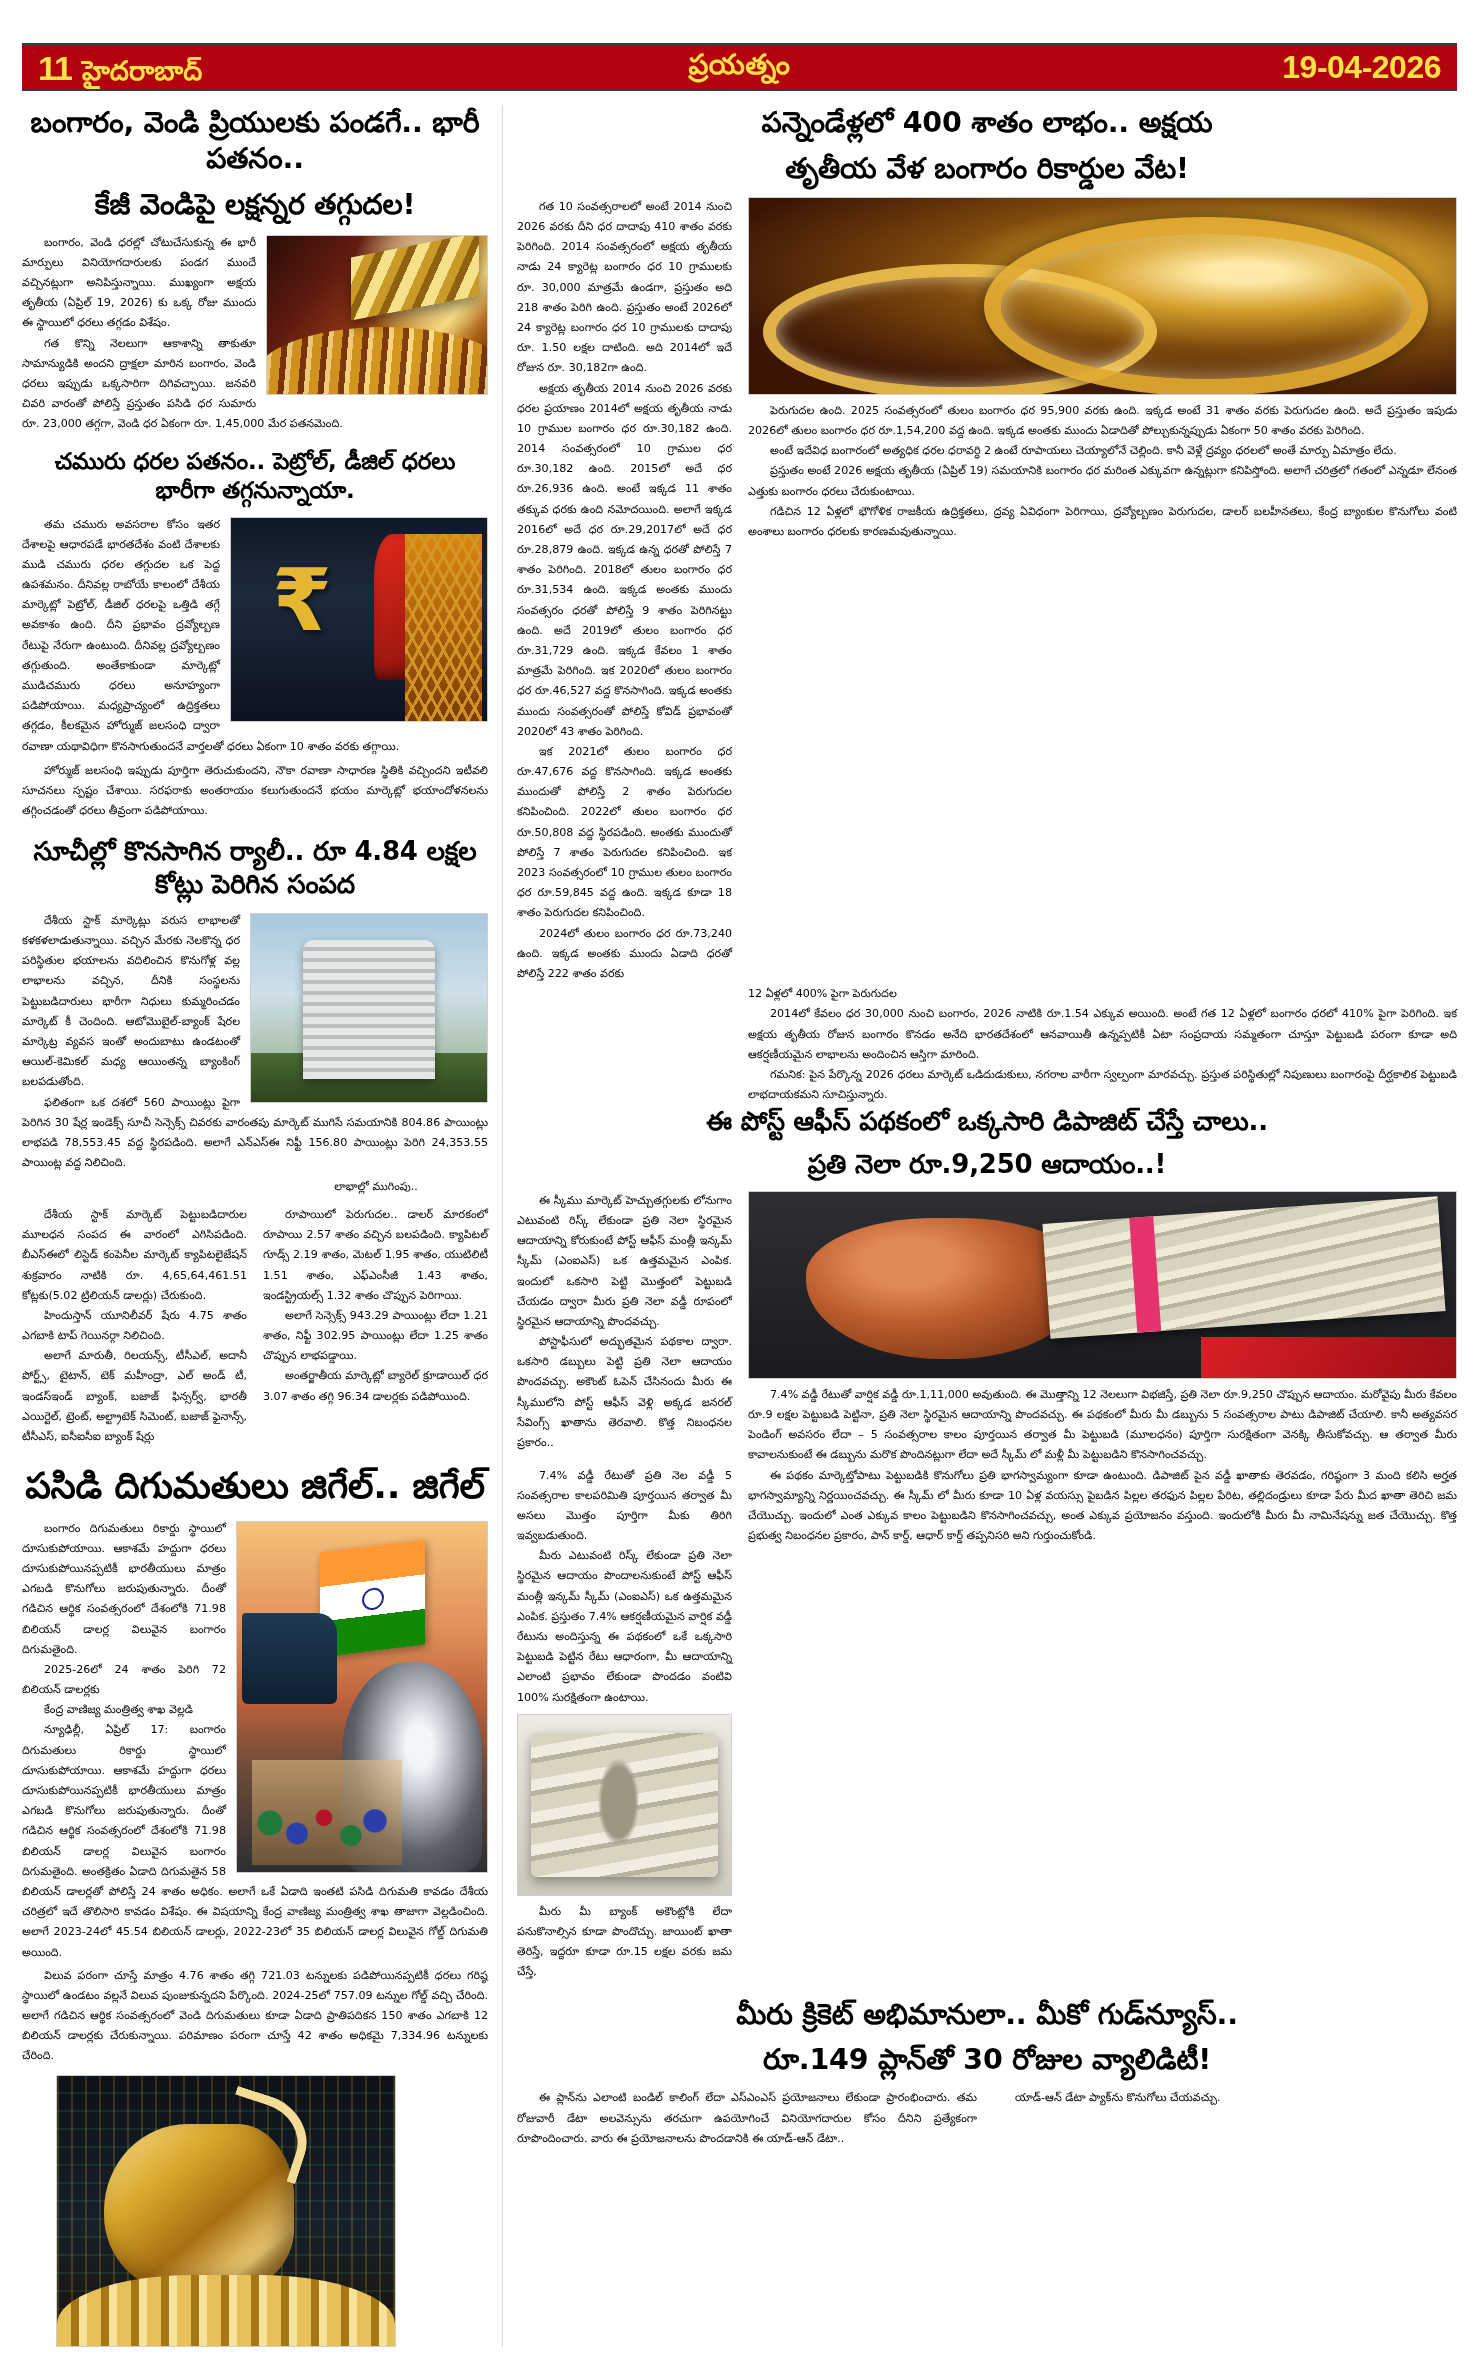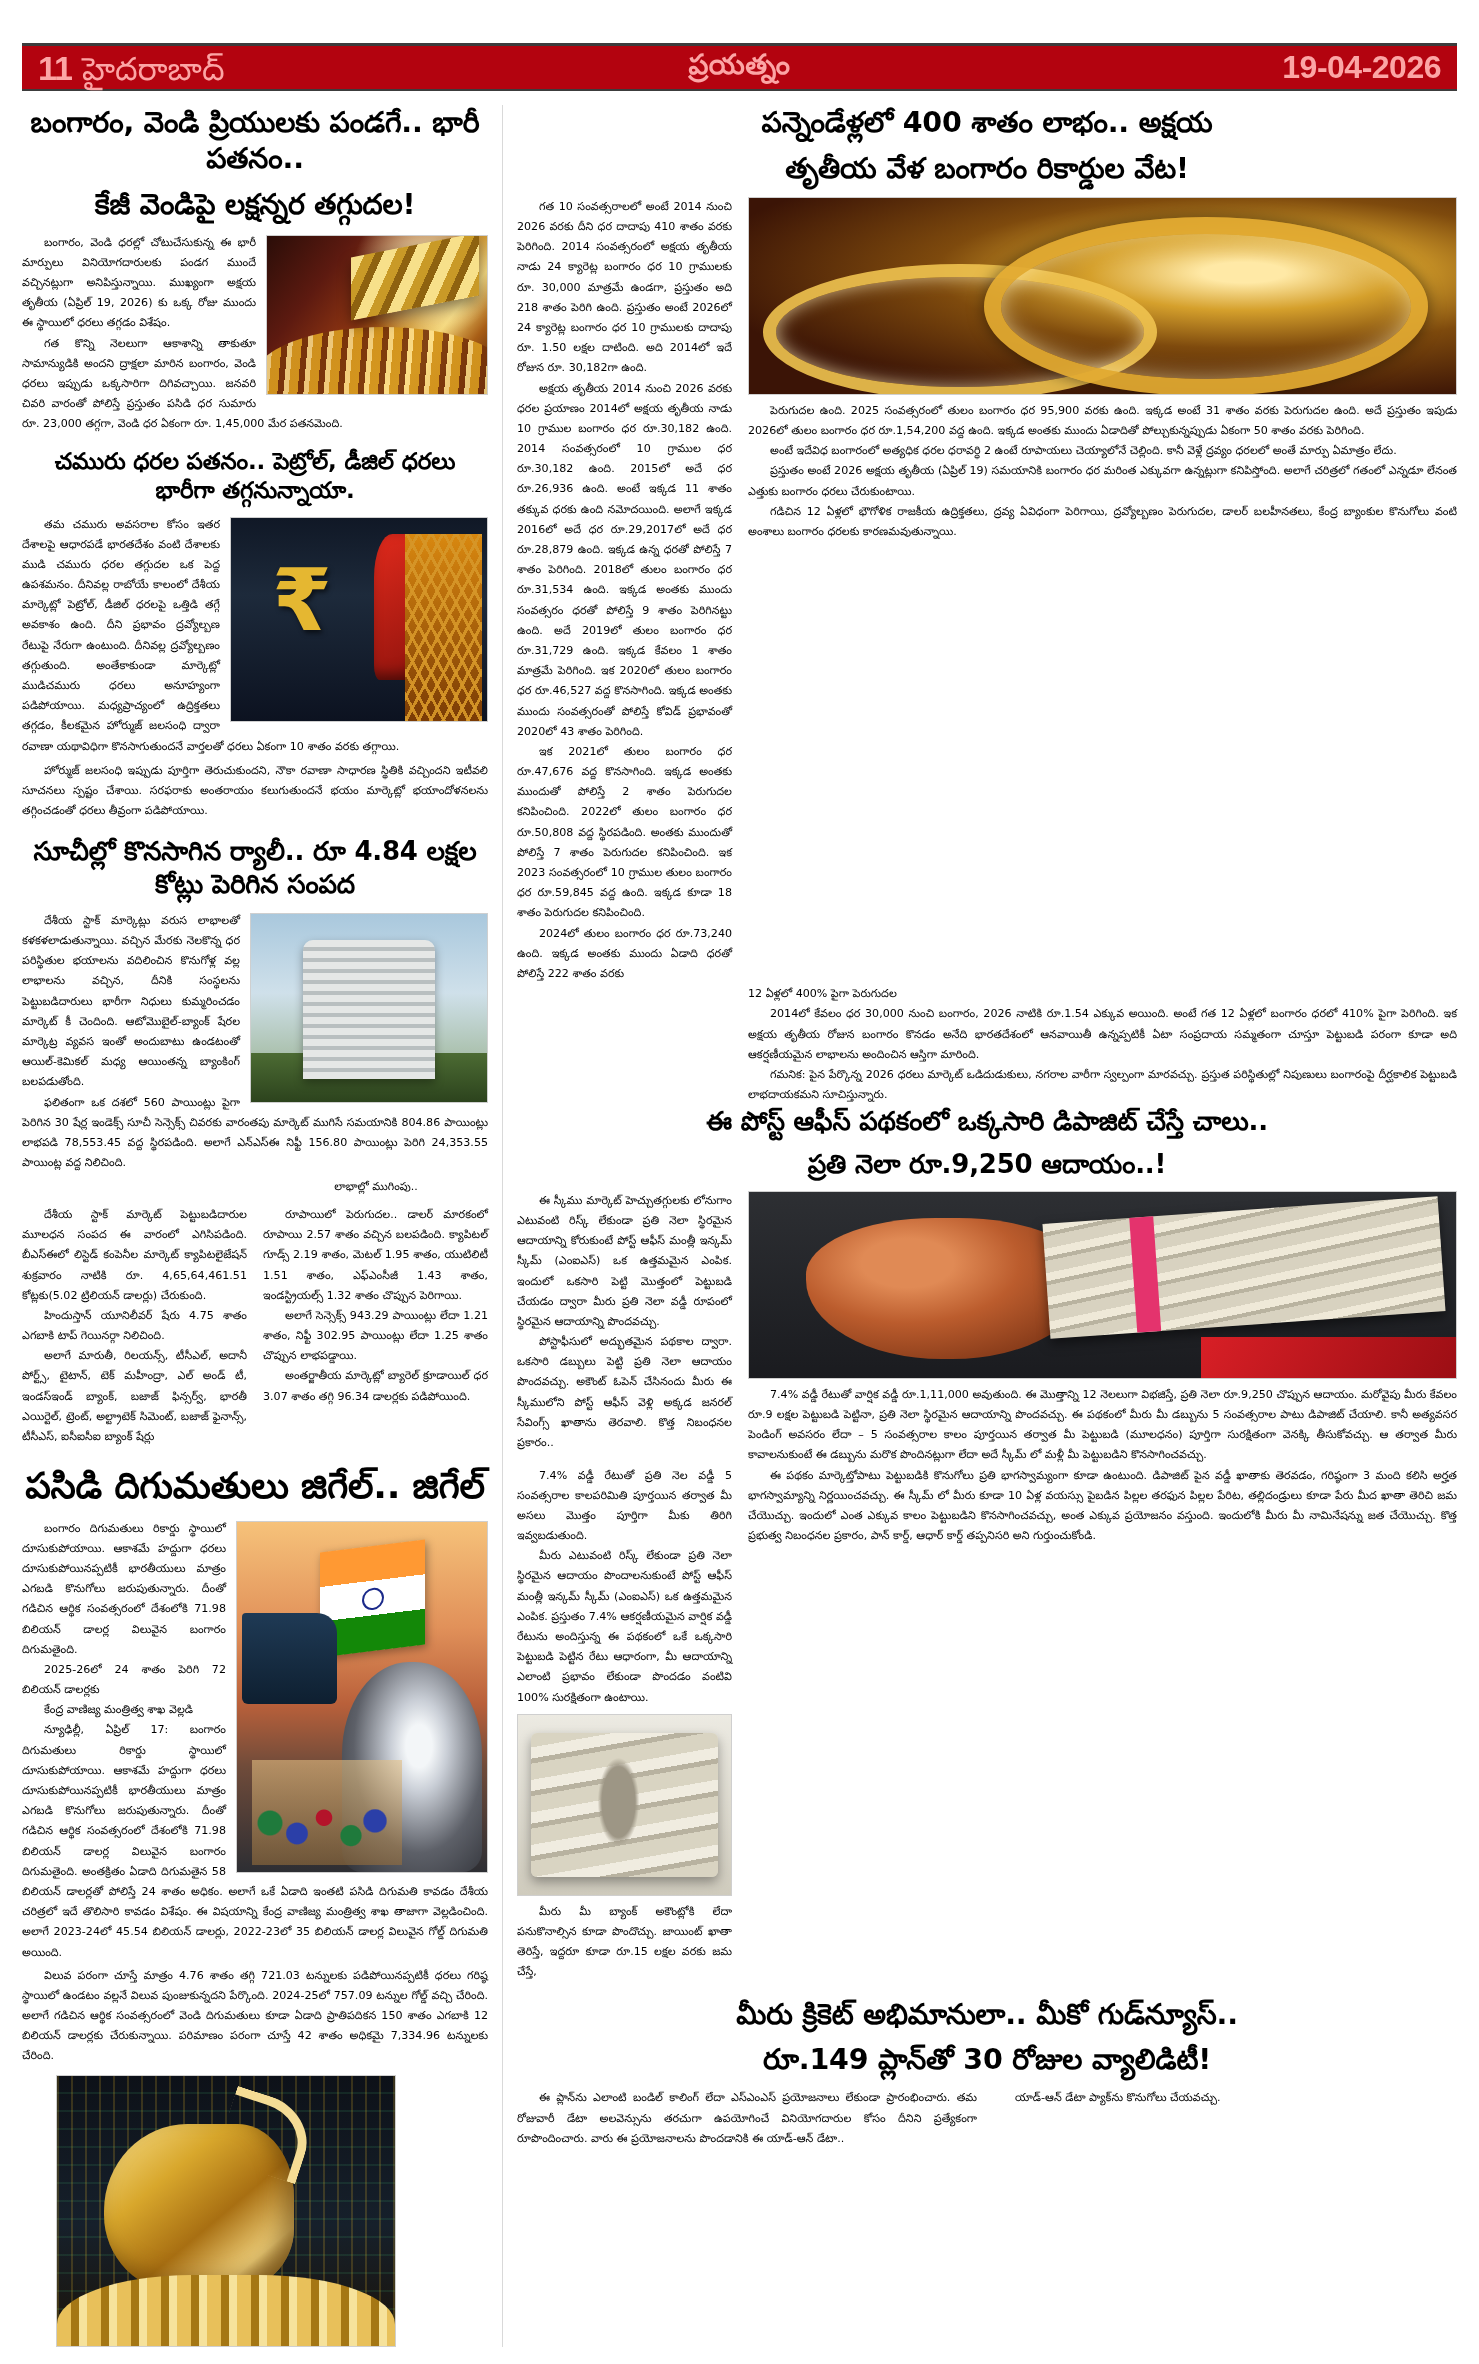--- a/index.html
+++ b/index.html
@@ -16,25 +16,25 @@
 
   
   .masthead {
     position:relative;
     margin-top:43px;
     height:48px;
     background:#b3030f;
     border-top:3px solid #3c3c3c;
     border-bottom:2px solid #3c3c3c;
     display:flex; align-items:center;
-    color:#fca5a5;
+    color:#fde047;
   }
   .mh-left { display:flex; align-items:baseline; gap:10px; padding-left:16px; }
   .mh-pageno { font-size:34px; font-weight:bold; line-height:1; font-family:"Liberation Sans",sans-serif; letter-spacing:-1px;}
-  .mh-city { font-size:32px; font-weight:normal; line-height:1; font-family:"DejaVu Sans",sans-serif; }
+  .mh-city { font-size:27px; font-weight:bold; line-height:1; font-family:"DejaVu Sans",sans-serif; }
   .mh-title {
     position:absolute; left:0; right:0; text-align:center;
     font-size:28px; font-weight:bold; font-family:"DejaVu Sans",sans-serif;
     letter-spacing:.5px;
   }
   .mh-date {
     margin-left:auto; padding-right:16px;
     font-size:32px; font-weight:bold; font-family:"Liberation Sans",sans-serif;
     letter-spacing:-.5px;
   }

